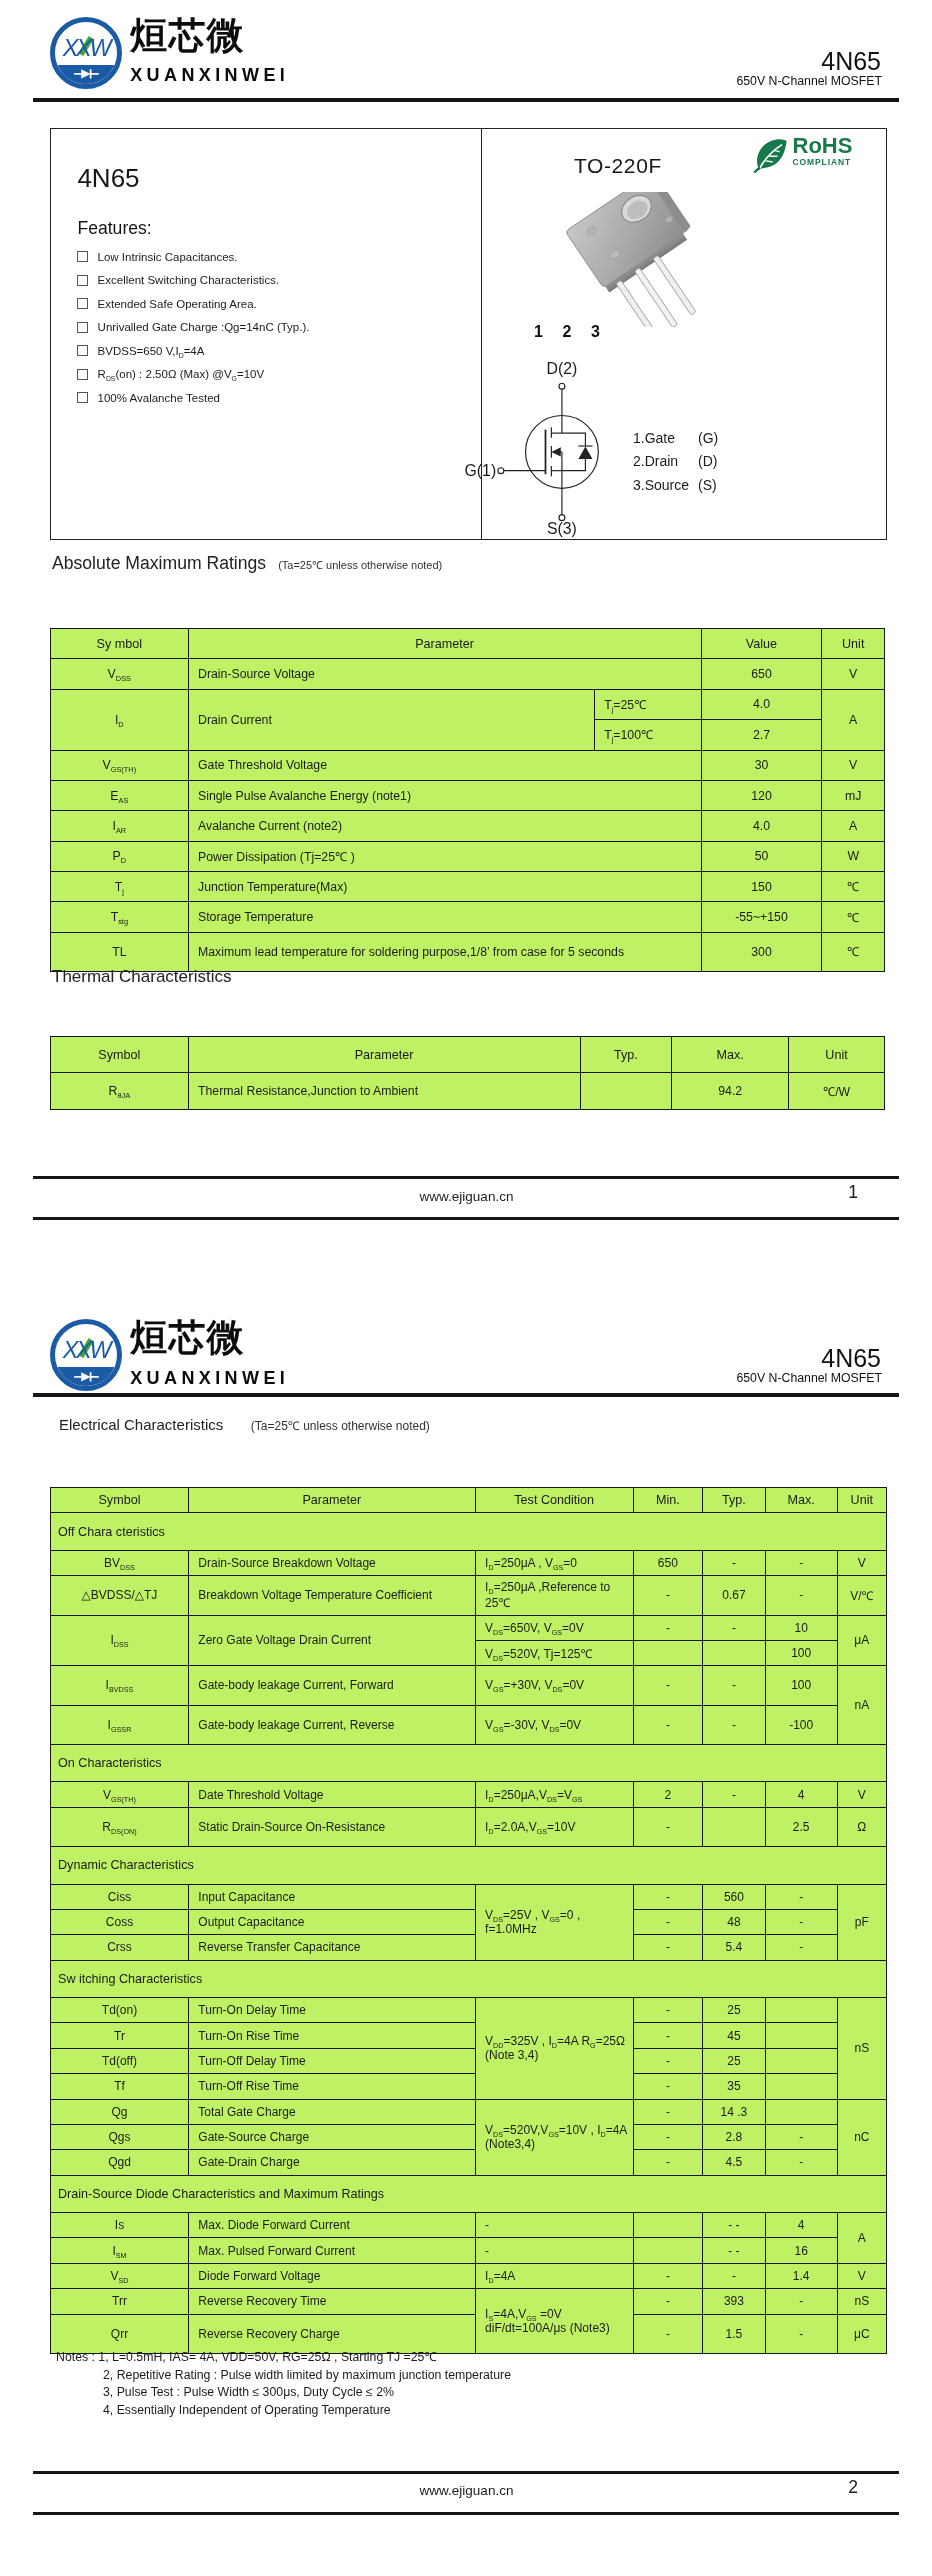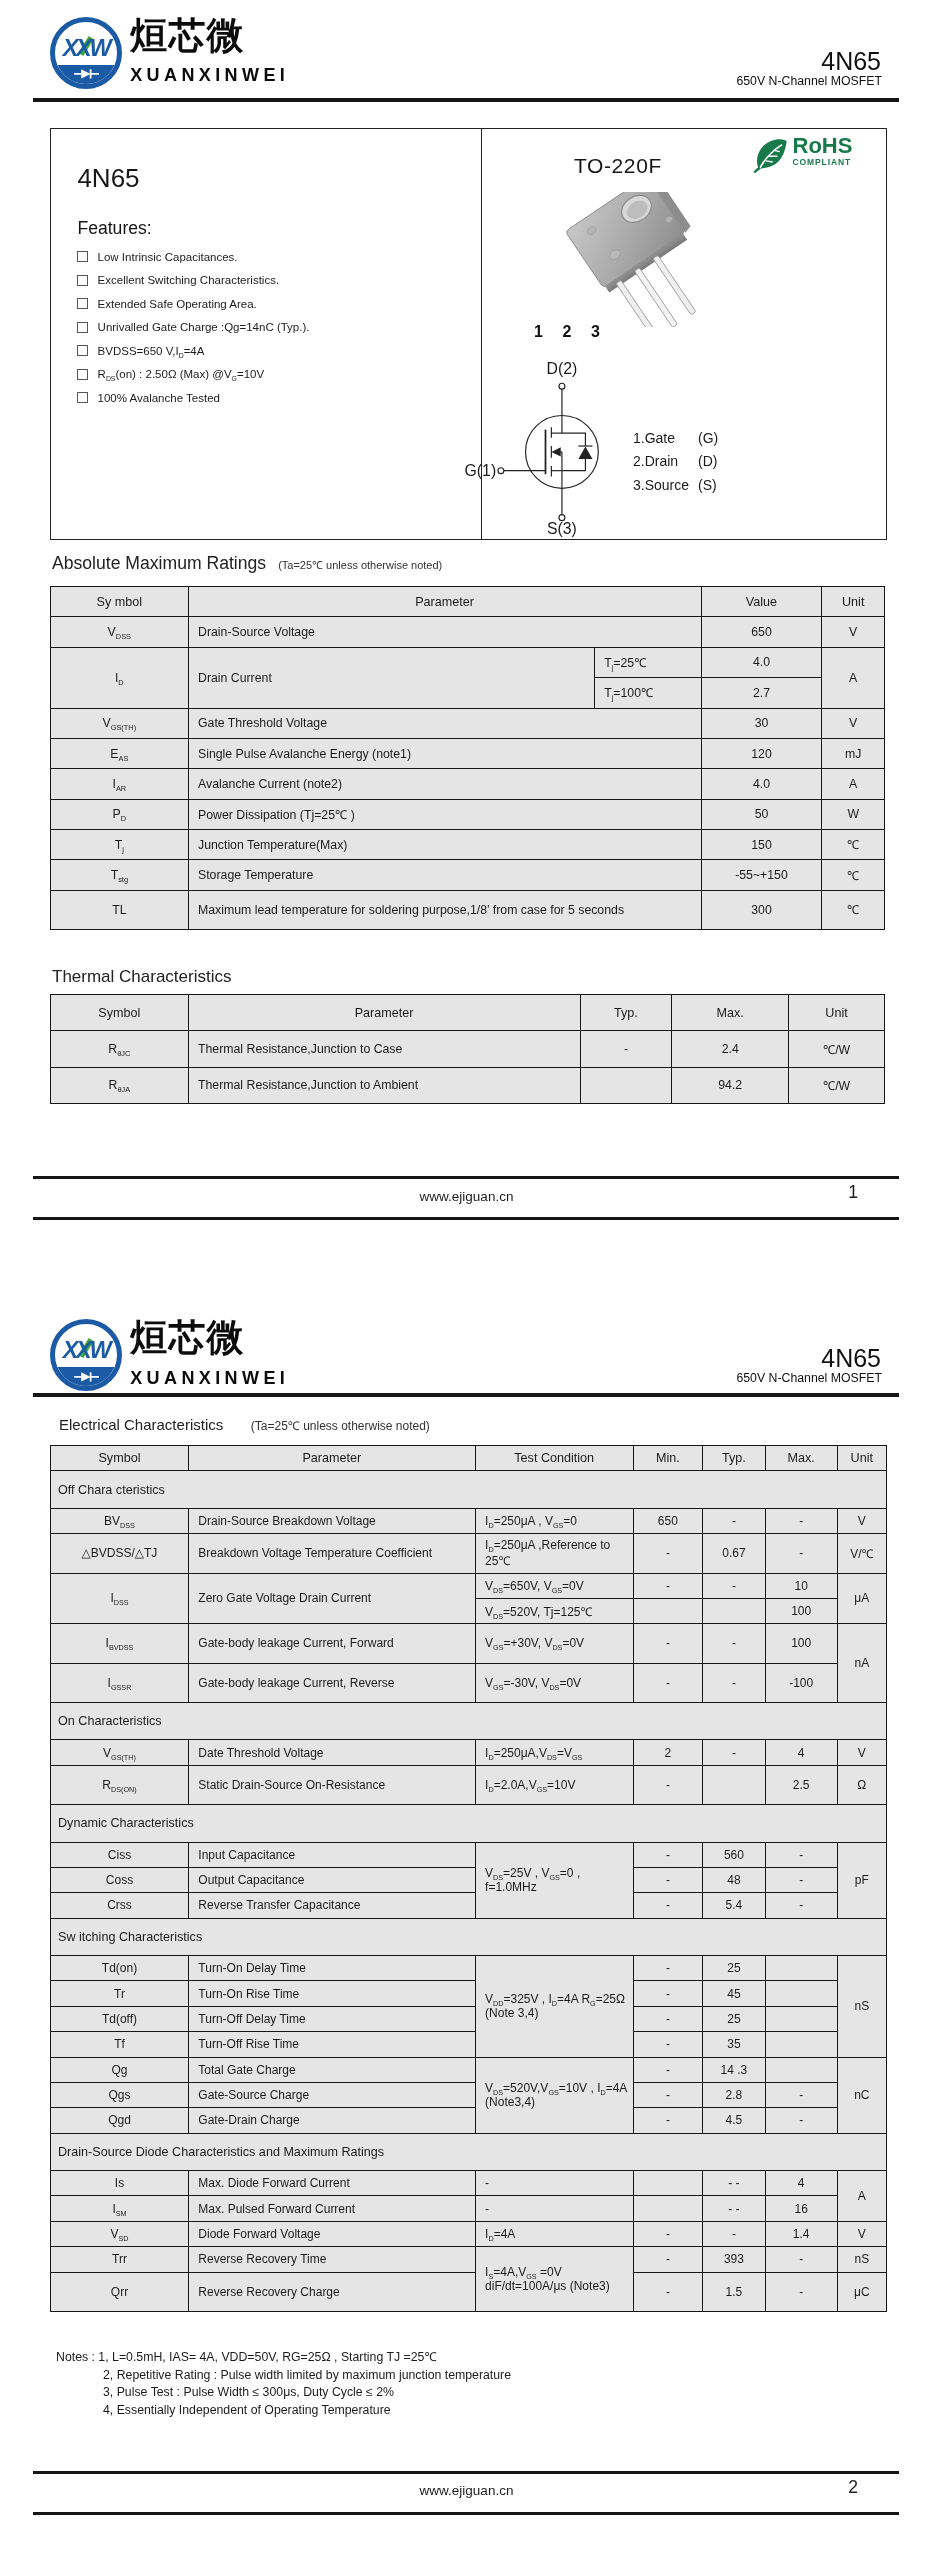--- a/index.html
+++ b/index.html
@@ -6,21 +6,21 @@
   .sheet{position:relative;width:933px;height:2576px;background:#ffffff;
          font-family:"Liberation Sans",sans-serif;color:#1b1b1b;overflow:hidden;}
   .abs{position:absolute;}
   .rule{position:absolute;left:33px;width:866px;background:#161616;}
   sub{font-size:0.6em;line-height:0;}
   
   .logo{display:flex;align-items:flex-start;}
   .logo-circle{position:relative;width:62px;height:62px;border:5.3px solid #1b5aa5;
                border-radius:50%;overflow:hidden;background:#fff;flex:none;}
   .logo-xxw{position:absolute;top:13px;left:0;right:0;text-align:center;color:#1b5aa5;
-            font-weight:bold;font-style:italic;font-size:23.5px;letter-spacing:-2.4px;z-index:2;}
+            font-weight:normal;font-style:italic;font-size:23.5px;letter-spacing:-2.4px;z-index:2;}
   .logo-accent{position:absolute;left:28px;top:14px;width:5.9px;height:20px;background:#43a63c;
                transform:rotate(32deg);z-index:1;}
   .logo-chord{position:absolute;left:0;right:0;bottom:0;height:19px;background:#1b5aa5;z-index:3;
               display:flex;align-items:center;justify-content:center;}
   .brand-text{margin-left:8.2px;}
   .brand-cn{font-size:37px;font-weight:900;color:#0c0c0c;line-height:1.05;letter-spacing:1.2px;
             font-family:"DejaVu Sans",sans-serif;}
   .brand-latin{font-size:18px;font-weight:700;letter-spacing:4.4px;color:#0c0c0c;margin-top:10px;}
   
   .pn{font-size:25px;color:#111;text-align:right;}
@@ -38,21 +38,21 @@
   .rohs-txt{margin-left:3.5px;line-height:1;}
   .rohs-big{font-size:22px;font-weight:bold;color:#187a4b;letter-spacing:0px;}
   .rohs-small{font-size:8.5px;font-weight:bold;color:#187a4b;letter-spacing:0.9px;margin-top:1.2px;}
   .pins123{font-size:16px;font-weight:bold;color:#111;letter-spacing:7.6px;}
   .legend-row{display:flex;height:23.5px;align-items:center;font-size:14px;color:#1c1c1c;}
   .legend-name{width:65px;}
   
   .sec-title{font-size:17.6px;color:#222;}
   .sec-note{font-size:11px;color:#333;margin-left:9.4px;}
   
-  table{border-collapse:collapse;table-layout:fixed;width:100%;background:#e5e5e5;}
+  table{border-collapse:collapse;table-layout:fixed;width:100%;background:#bef264;margin-top:42px;}
   td,th{border-left:1.2px solid #161616;border-right:1.2px solid #161616;
         border-top:1.8px solid #161616;border-bottom:1.8px solid #161616;
         text-align:center;vertical-align:middle;padding:1.2px 3.5px;
         font-size:12.3px;font-weight:normal;color:#1b1b1b;overflow:hidden;}
   table{border:0.6px solid #161616;}
   .amr td,.amr th{height:27px;}
   .amr .tall td{height:36px;}
   .thr td,.thr th{height:33px;}
   .elec td,.elec th{height:22px;font-size:12px;}
   .elec .tall td{height:36px;}
@@ -308,27 +308,20 @@
       </colgroup>
     <tbody>
         <tr class="head">
       <th>Symbol</th>
       <th>Parameter</th>
       <th>Typ.</th>
       <th>Max.</th>
       <th>Unit</th>
     </tr>
     <tr>
-      <td>R<sub>θJC</sub></td>
-      <td class="pL">Thermal Resistance,Junction to Case</td>
-      <td>-</td>
-      <td>2.4</td>
-      <td>℃/W</td>
-    </tr>
-    <tr>
       <td>R<sub>θJA</sub></td>
       <td class="pL">Thermal Resistance,Junction to Ambient</td>
       <td></td>
       <td>94.2</td>
       <td>℃/W</td>
     </tr>
   </tbody>
     </table>
 
   <div class="rule" style="top:1176px;height:2.9px;"></div>

